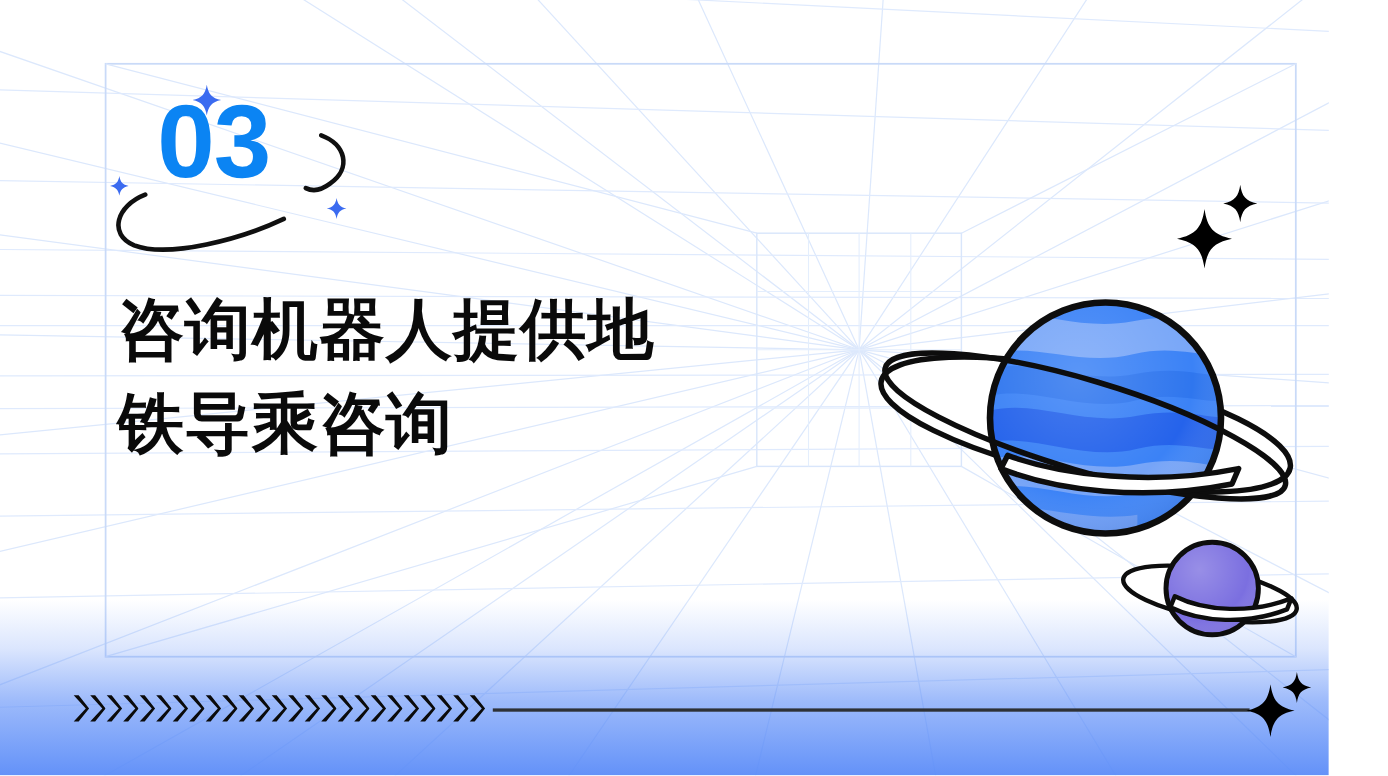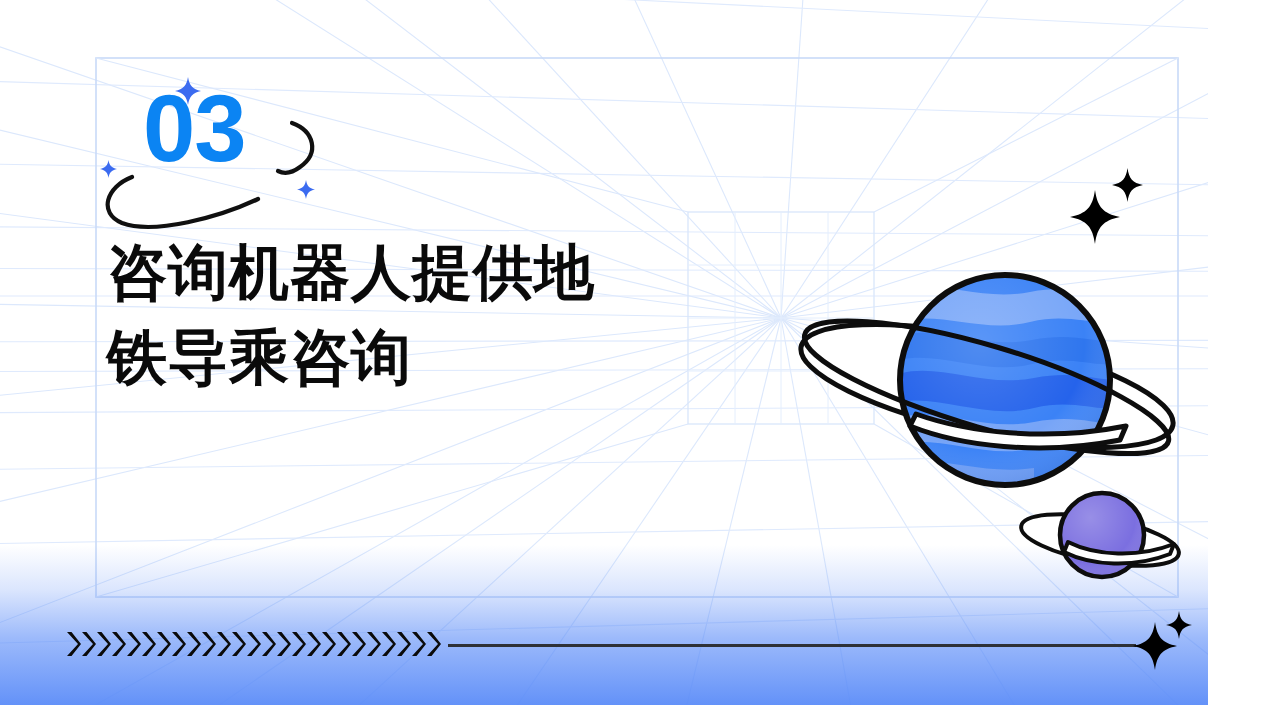--- a/index.html
+++ b/index.html
@@ -49,21 +49,21 @@
     letter-spacing: -1px;
     line-height: 1;
     color: #0B84F3;
     font-family: "Liberation Sans", "DejaVu Sans", sans-serif;
   }
 
   
   .slide-title {
     position: absolute;
     left: 107px;
-    top: 230px;
+    top: 257px;
     width: 620px;
     font-size: 60px;
     font-weight: 700;
     line-height: 1.42;
     letter-spacing: 1px;
     color: #0a0a0a;
     font-family: "Liberation Sans", "DejaVu Sans", sans-serif;
     white-space: pre-line;
   }
 

